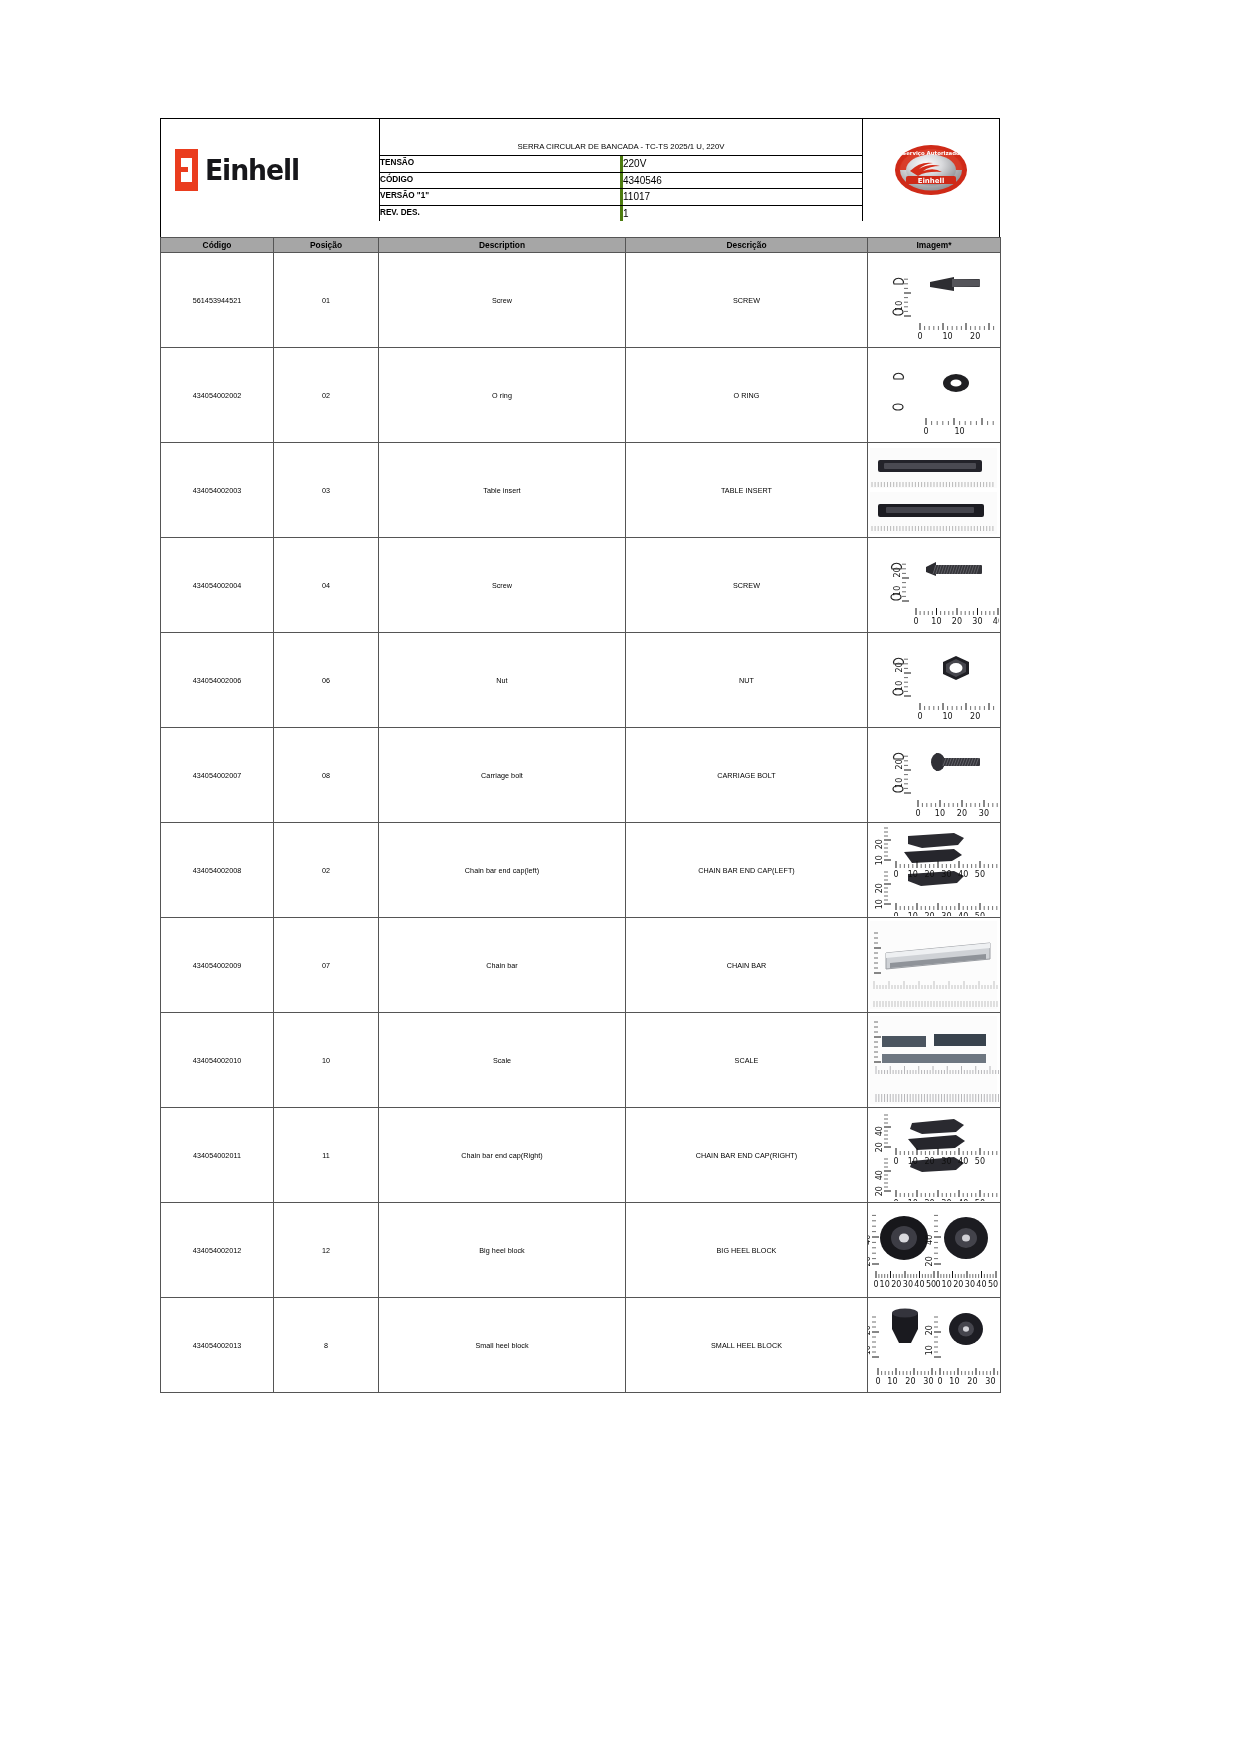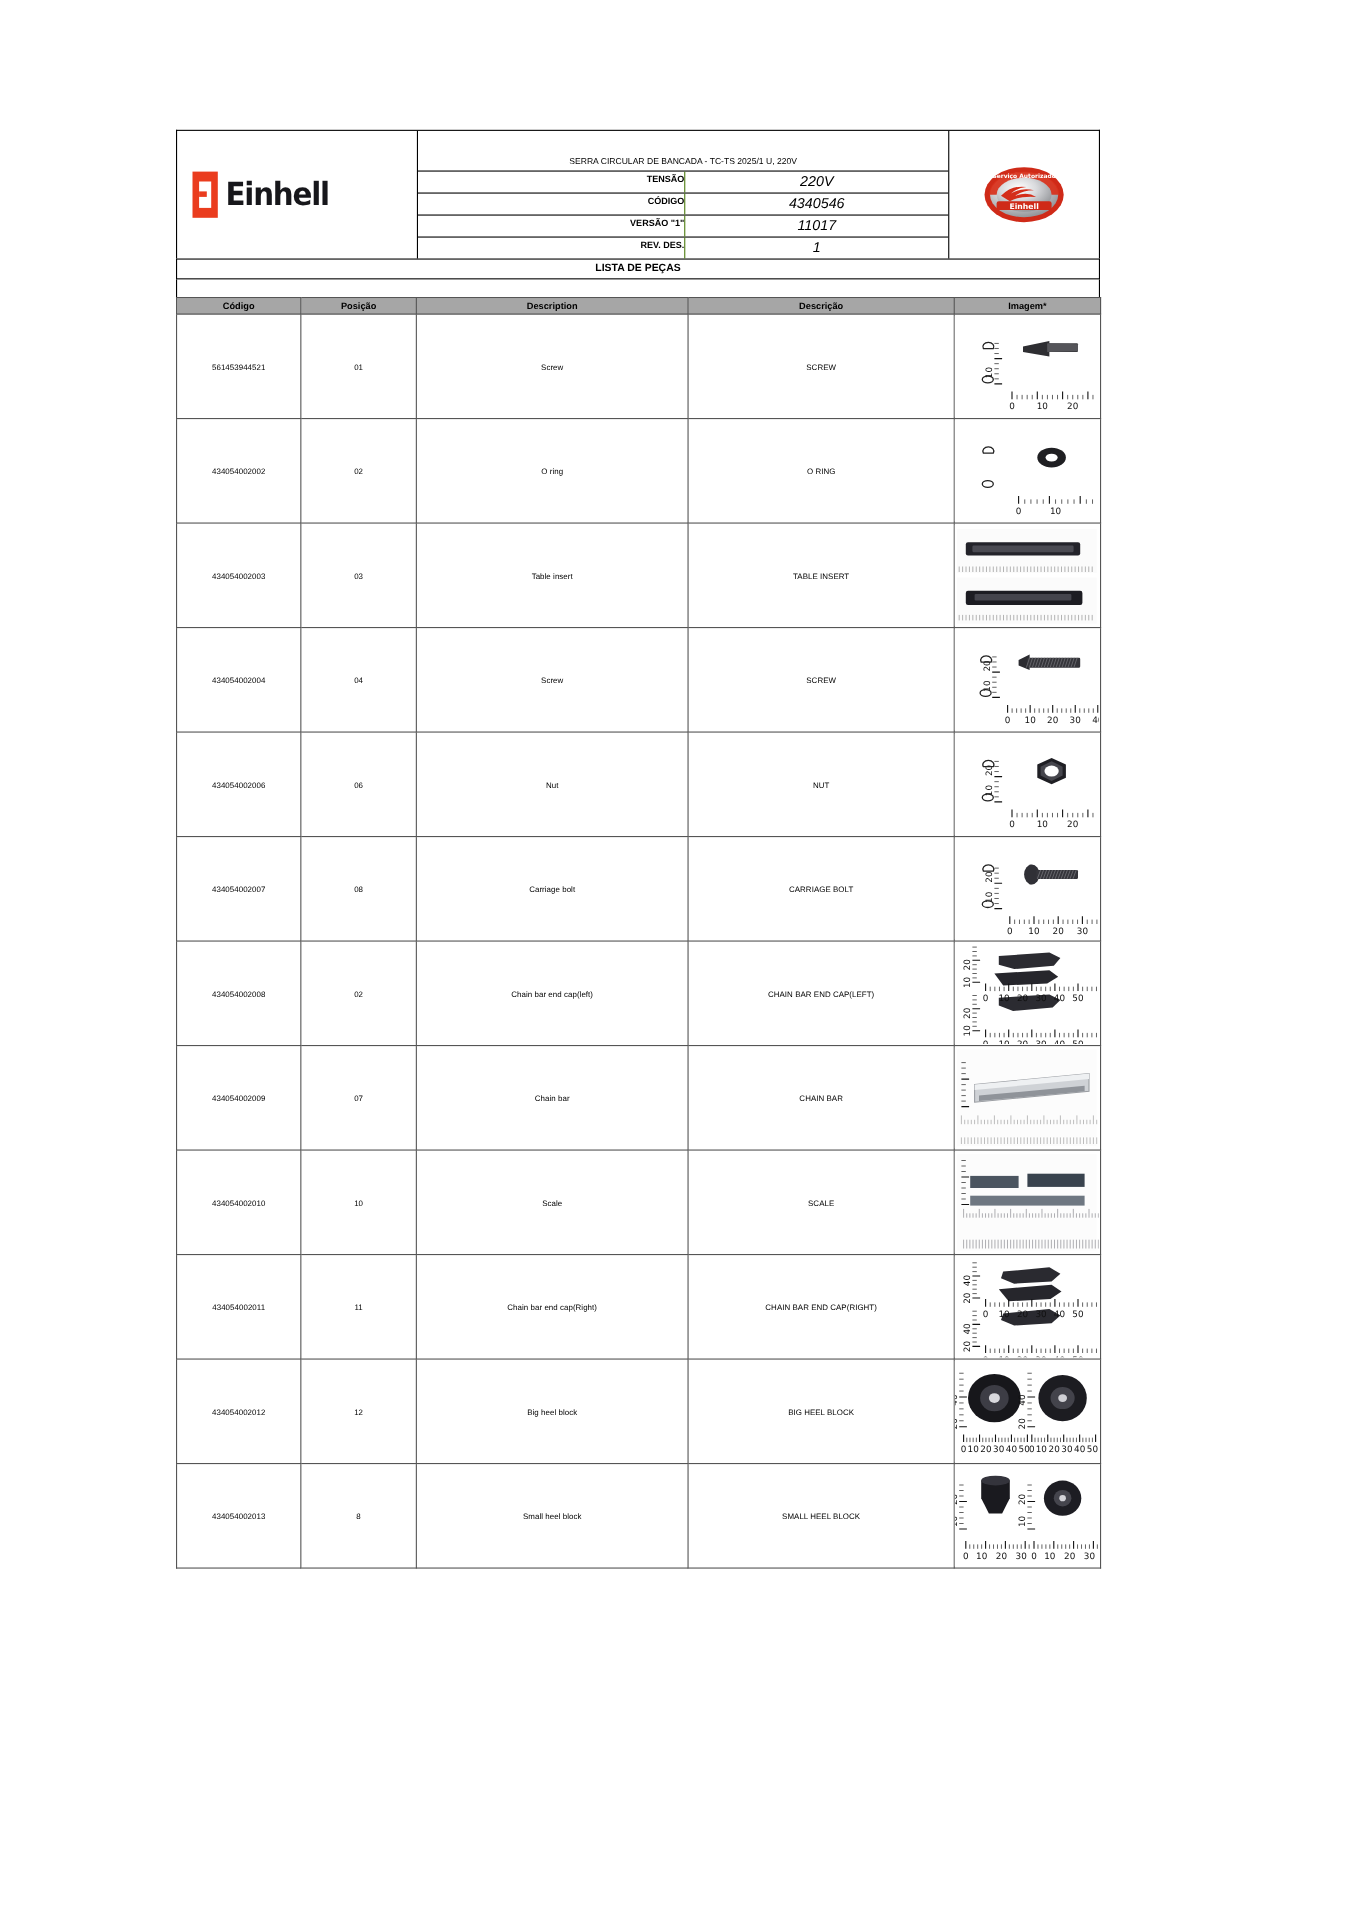--- a/index.html
+++ b/index.html
@@ -91,34 +91,33 @@
   }
   .hrow:last-child { border-bottom: none; }
   .hrow-full {
     justify-content: center;
     align-items: center;
     padding: 1px 0;
   }
   .hcell-l {
     width: 243px;
     box-sizing: border-box;
-    border-right: 1px solid #4d7c0f;
-    text-align: right;
+    border-right: 3px solid #4d7c0f;
+    text-align: left;
     font-size: 8.2px;
     font-weight: 700;
     padding: 2px 0;
     line-height: 1.15;
   }
   .hcell-r {
     flex: 1;
-    text-align: center;
-    font-size: 13px;
+    text-align: left;
+    font-size: 10px;
     padding: 2px 0;
     line-height: 1.15;
-    font-style: italic;
   }
   .hcell-title {
     font-size: 7.8px;
     text-align: center;
     width: 100%;
     padding: 2px 0;
     line-height: 1.15;
   }
   .hdr-seal {
     width: 137px;
@@ -253,21 +252,20 @@
           <ellipse cx="37" cy="27" rx="25" ry="15.5" fill="url(#sg)"></ellipse>
           <path d="M16 28 q10 -10 23 -8 q-9 1 -14 6 q10 -6 21 -3 q-10 0 -17 5 q11 -4 19 1 q-16 -1 -24 4 z" fill="#d42d19"></path>
           <rect x="12" y="33" width="50" height="8" rx="2" fill="#cf2a18"></rect>
           <text x="37" y="39.6" font-family="DejaVu Sans, sans-serif" font-size="7" font-weight="700" fill="#ffffff" text-anchor="middle">Einhell</text>
           <text x="37" y="11.5" font-family="DejaVu Sans, sans-serif" font-size="5.4" font-weight="700" fill="#ffffff" text-anchor="middle">Serviço Autorizado</text>
         </svg>
       </div>
     </div>
   </div>
 
-  <div class="band">LISTA DE PEÇAS</div>
   <div class="gap"></div>
 
   <table class="parts">
     <colgroup>
       <col class="c-codigo">
           <col class="c-posicao">
           <col class="c-desc-en">
           <col class="c-desc-pt">
           <col class="c-imagem">
     </colgroup>

